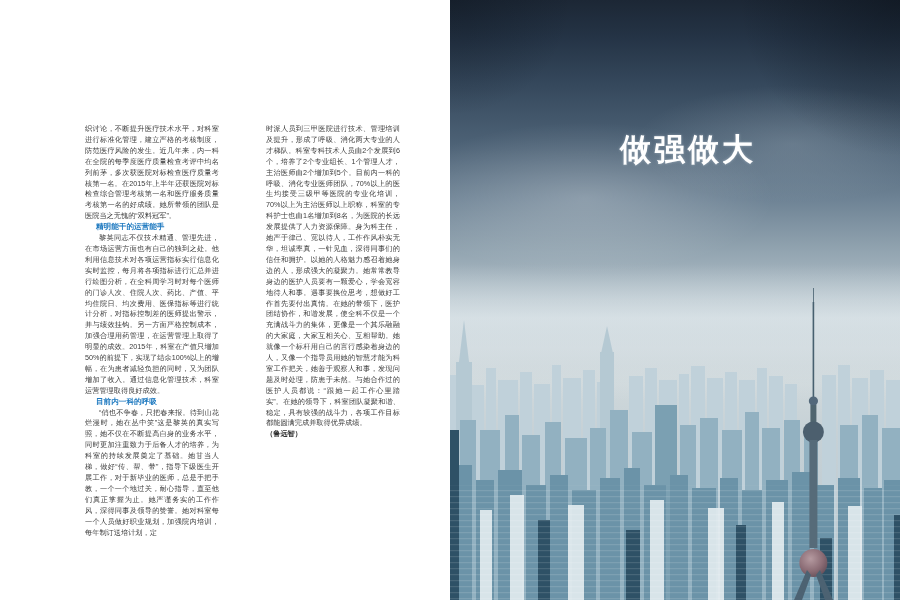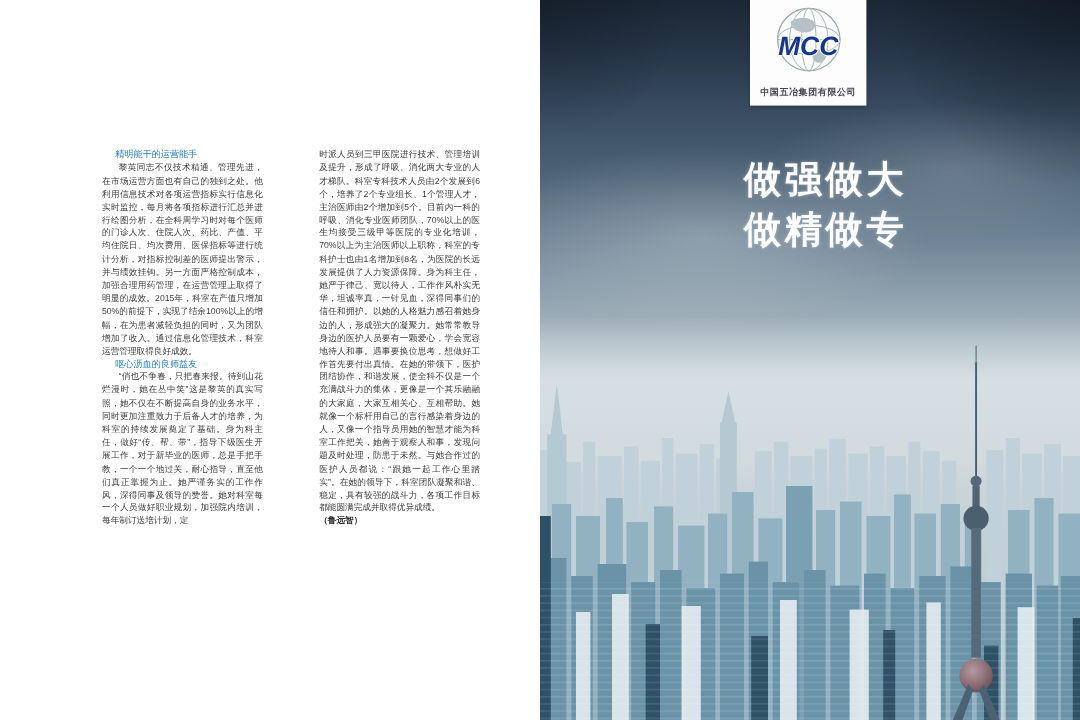--- a/index.html
+++ b/index.html
@@ -15,21 +15,21 @@
   .text-col{
     position:absolute;top:124px;width:134px;
     color:#3b3b3b;font-size:7.2px;line-height:10.9px;
     text-align:justify;text-justify:inter-ideograph;
   }
   .col1{left:85px;}
   .col2{left:238px;margin-left:28px;}
   .text-col p{margin:0;text-indent:14px;}
   .text-col p.no-indent{text-indent:0;}
   .sec{
-    margin:0;font-size:7.6px;line-height:10.9px;font-weight:normal;
+    margin:0;font-size:7.6px;line-height:10.9px;font-weight:bold;
     color:#1f7ac0;text-indent:11px;
   }
   .byline{margin-top:9px;text-align:left;font-weight:bold;text-indent:0 !important;padding-right:2px;color:#2e2e2e;}
 
   
   .right-page{
     position:absolute;left:450px;top:0;width:450px;height:600px;overflow:hidden;
     background:linear-gradient(180deg,
       #1c2735 0%, #243345 6%, #35485c 14%, #4d6276 24%,
       #6d8294 33%, #93a5b1 42%, #b3c1c9 50%, #c9d3d8 58%,
@@ -75,24 +75,25 @@
     text-shadow:0 0 3px rgba(220,230,240,.45);white-space:nowrap;
   }
 </style>
 </head>
 <body>
 
 <div class="spread">
 
   <section class="left-page">
     <div class="text-col col1">
+      <p class="no-indent">织讨论，不断提升医疗技术水平，对科室进行标准化管理，建立严格的考核制度，防范医疗风险的发生。近几年来，内一科在全院的每季度医疗质量检查考评中均名列前茅，多次获医院对标检查医疗质量考核第一名。在2015年上半年还获医院对标检查综合管理考核第一名和医疗服务质量考核第一名的好成绩。她所带领的团队是医院当之无愧的“双料冠军”。</p>
       <h3 class="sec">精明能干的运营能手</h3>
       <p>黎英同志不仅技术精通、管理先进，在市场运营方面也有自己的独到之处。他利用信息技术对各项运营指标实行信息化实时监控，每月将各项指标进行汇总并进行绘图分析，在全科周学习时对每个医师的门诊人次、住院人次、药比、产值、平均住院日、均次费用、医保指标等进行统计分析，对指标控制差的医师提出警示，并与绩效挂钩。另一方面严格控制成本，加强合理用药管理，在运营管理上取得了明显的成效。2015年，科室在产值只增加50%的前提下，实现了结余100%以上的增幅，在为患者减轻负担的同时，又为团队增加了收入。通过信息化管理技术，科室运营管理取得良好成效。</p>
-      <h3 class="sec">呕心沥血的良师益友</h3>
-      <p>“俏也不争春，只把春来报。待到山花烂漫时，她在丛中笑”这是黎英的真实写照，她不仅在不断提高自身的业务水平，同时更加注重致力于后备人才的培养，为科室的持续发展奠定了基础。身为科主任，做好“传、帮、带”，指导下级医生开展工作，对于新毕业的医师，总是手把手教，一个一个地过关，耐心指导，直至他们真正掌握为止。她严谨务实的工作作风，深得同事及领导的赞誉。她对科室每一个人员做好职业规划，加强院内培训，每年制订送培计划，定</p>
+      <h3 class="sec">目前内一科的呼吸</h3>
+      <p>“俏也不争春，只把春来报。待到山花烂漫时，她在丛中笑”这是黎英的真实写照，她不仅在不断提高自身的业务水平，同时更加注重致力于后备人才的培养，为科室的持续发展奠定了基础。她甘当人梯，做好“传、帮、带”，指导下级医生开展工作，对于新毕业的医师，总是手把手教，一个一个地过关，耐心指导，直至他们真正掌握为止。她严谨务实的工作作风，深得同事及领导的赞誉。她对科室每一个人员做好职业规划，加强院内培训，每年制订送培计划，定</p>
     </div>
     <div class="text-col col2">
       <p class="no-indent">时派人员到三甲医院进行技术、管理培训及提升，形成了呼吸、消化两大专业的人才梯队。科室专科技术人员由2个发展到6个，培养了2个专业组长、1个管理人才，主治医师由2个增加到5个。目前内一科的呼吸、消化专业医师团队，70%以上的医生均接受三级甲等医院的专业化培训，70%以上为主治医师以上职称，科室的专科护士也由1名增加到8名，为医院的长远发展提供了人力资源保障。身为科主任，她严于律己、宽以待人，工作作风朴实无华，坦诚率真，一针见血，深得同事们的信任和拥护。以她的人格魅力感召着她身边的人，形成强大的凝聚力。她常常教导身边的医护人员要有一颗爱心，学会宽容地待人和事。遇事要换位思考，想做好工作首先要付出真情。在她的带领下，医护团结协作，和谐发展，使全科不仅是一个充满战斗力的集体，更像是一个其乐融融的大家庭，大家互相关心、互相帮助。她就像一个标杆用自己的言行感染着身边的人，又像一个指导员用她的智慧才能为科室工作把关，她善于观察人和事，发现问题及时处理，防患于未然。与她合作过的医护人员都说：“跟她一起工作心里踏实”。在她的领导下，科室团队凝聚和谐、稳定，具有较强的战斗力，各项工作目标都能圆满完成并取得优异成绩。</p>
       <p class="byline">（鲁远智）</p>
     </div>
   </section>
 
   <section class="right-page">
 
     <svg class="skyline" viewBox="0 0 450 320" preserveAspectRatio="none">
@@ -216,33 +217,19 @@
         <circle cx="363.4" cy="121" r="4.6" fill="#53687a"></circle>
         <rect x="360.4" y="125" width="6" height="20" fill="#50656f"></rect>
         <circle cx="363.4" cy="152" r="10.5" fill="#4c5f6e"></circle>
         <rect x="359.4" y="160" width="8" height="108" fill="#566b79"></rect>
         <circle cx="363.4" cy="283" r="14" fill="url(#pearlGrad)"></circle>
         <polygon points="357,290 344,320 352,320 361,295" fill="#4c6272"></polygon>
         <polygon points="370,290 383,320 375,320 366,295" fill="#4c6272"></polygon>
       </g>
     </svg>
 
-    <div class="logo-box">
-      <svg class="globe" width="58" height="58" viewBox="0 0 58 58">
-        <circle cx="29" cy="29" r="26" fill="#fbfcfc" stroke="#9aa6ad" stroke-width="1"></circle>
-        <ellipse cx="29" cy="29" rx="16" ry="26" fill="none" stroke="#a7b1b8" stroke-width="0.8"></ellipse>
-        <ellipse cx="29" cy="29" rx="6" ry="26" fill="none" stroke="#a7b1b8" stroke-width="0.8"></ellipse>
-        <ellipse cx="29" cy="29" rx="26" ry="12" fill="none" stroke="#a7b1b8" stroke-width="0.8"></ellipse>
-        <line x1="3" y1="29" x2="55" y2="29" stroke="#a7b1b8" stroke-width="0.8"></line>
-        <path d="M14,14 q8,-5 16,-2 q6,2 4,7 q-3,5 -10,4 q-9,-1 -10,-9z" fill="#b7c0c5"></path>
-        <path d="M34,38 q6,-2 9,2 q2,4 -2,7 q-5,3 -8,-1 q-2,-4 1,-8z" fill="#b7c0c5"></path>
-      </svg>
-      <div class="logo-acronym">MCC</div>
-      <div class="logo-company">中国五冶集团有限公司</div>
-    </div>
 
     <div class="headline">
       <div class="hl">做强做大</div>
-      <div class="hl">做精做专</div>
     </div>
   </section>
 
 </div>
 
 </body></html>

